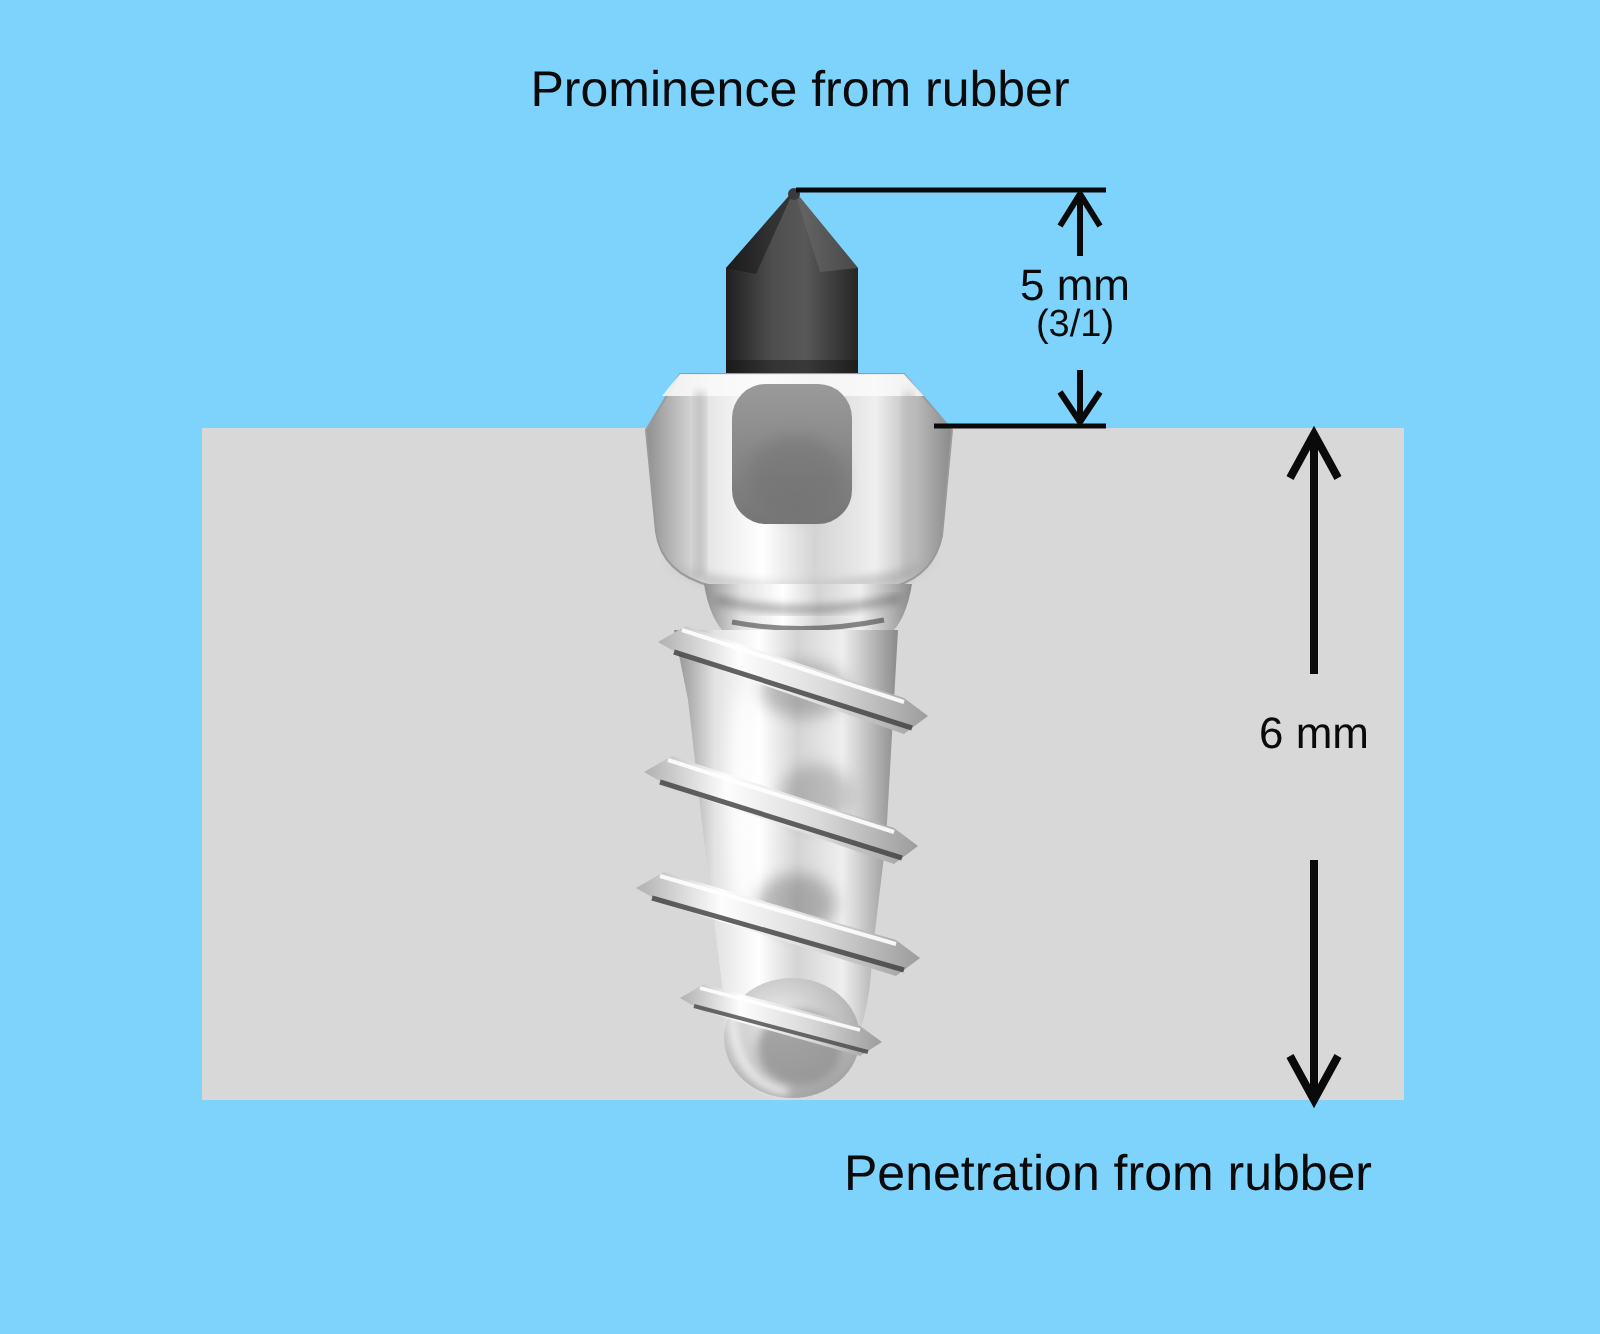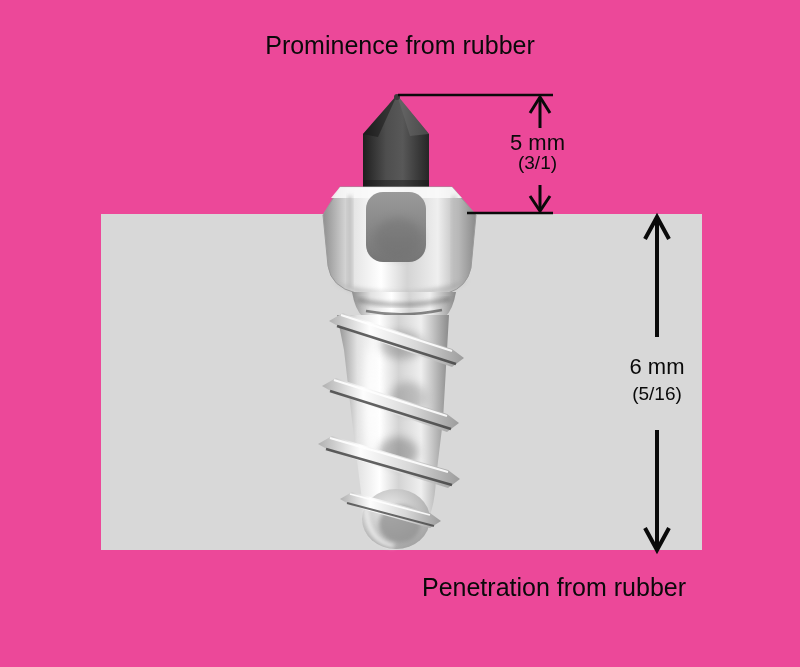--- a/index.html
+++ b/index.html
@@ -1,19 +1,19 @@
 <!DOCTYPE html>
 <html><head>
 <meta charset="utf-8">
 <style>
   html,body{margin:0;padding:0;background:#ffffff;}
   #stage{
     position:relative;
     width:800px;height:667px;
-    background:#ec4899;
+    background:#7dd3fc;
     overflow:hidden;
     font-family:"Liberation Sans","DejaVu Sans",sans-serif;
     color:#0a0a0a;
   }
   #stage svg{position:absolute;left:0;top:0;}
   .lbl{
     position:absolute;
     text-align:center;
     color:#0a0a0a;
     line-height:1.1;
@@ -152,16 +152,15 @@
       </g>
     </g>
   </svg>
 
   <div class="lbl title-top">Prominence from rubber</div>
 
   <div class="lbl dim-sm-val">5 mm</div>
   <div class="lbl dim-sm-frac">(3/1)</div>
 
   <div class="lbl dim-lg-val">6 mm</div>
-  <div class="lbl dim-lg-frac">(5/16)</div>
 
   <div class="lbl title-bottom">Penetration from rubber</div>
 </div>
 
 </body></html>

